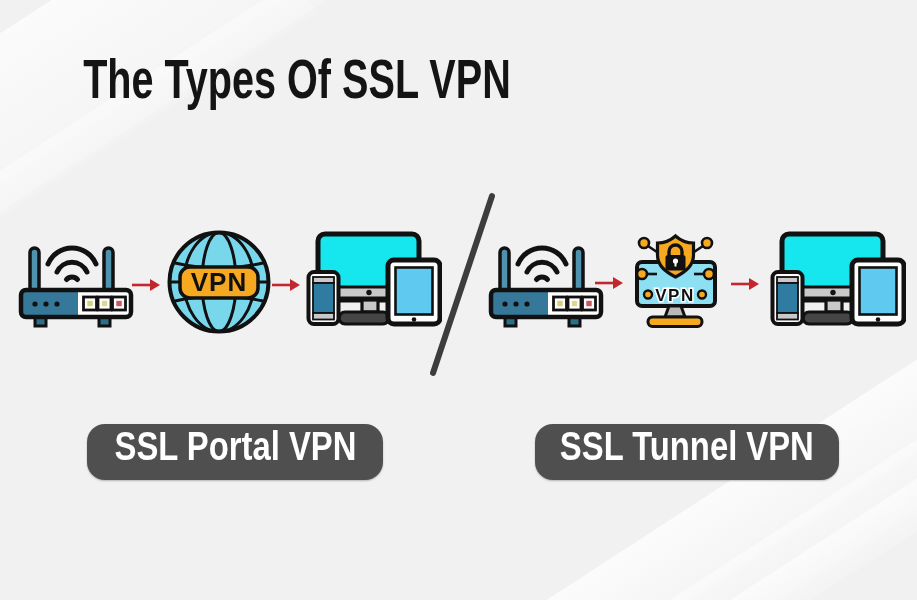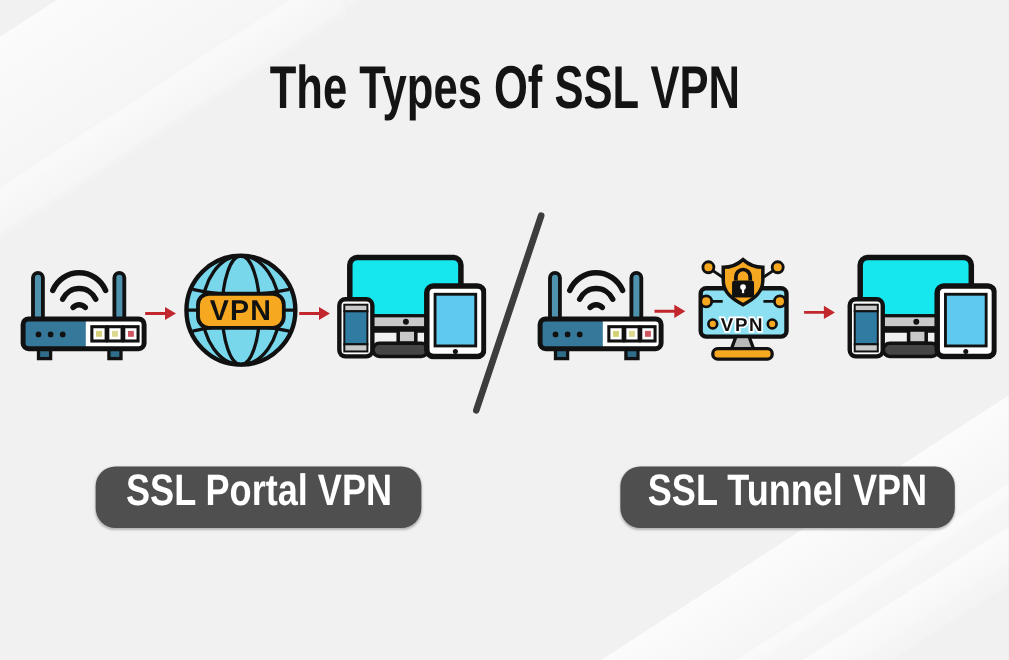--- a/index.html
+++ b/index.html
@@ -13,21 +13,21 @@
     background:linear-gradient(rgba(255,255,255,.95),rgba(255,255,255,.25));}
   .band-tl2{left:-80px;top:90px;width:420px;height:40px;opacity:.5;
     background:linear-gradient(rgba(255,255,255,.9),rgba(255,255,255,.2));}
   .band-br1{left:510px;top:430px;width:620px;height:78px;opacity:.8;
     background:linear-gradient(rgba(255,255,255,.95),rgba(255,255,255,.3));}
   .band-br2{left:600px;top:520px;width:520px;height:44px;opacity:.7;
     background:linear-gradient(rgba(255,255,255,.9),rgba(255,255,255,.25));}
   .band-br3{left:430px;top:560px;width:620px;height:60px;opacity:.55;
     background:linear-gradient(rgba(255,255,255,.9),rgba(255,255,255,.2));}
 
-  .title{position:absolute;top:47px;left:0;width:100%;display:flex;justify-content:center;}
+  .title{position:absolute;top:47px;left:0;width:100%;display:flex;}
   .title span{
     font-size:55px;font-weight:bold;color:#141414;white-space:nowrap;
     transform:scaleX(0.72);letter-spacing:0;
   }
 
   .abs{position:absolute;}
   .flow{display:contents;}
 
   .badge{
     position:absolute;background:#4f4f4f;border-radius:18px;
@@ -197,17 +197,17 @@
     <svg class="abs" style="left:770px;top:227px" width="136" height="100">
       <use href="#sym-devices"></use>
     </svg>
   </div>
 
   
   <div class="badge" style="left:87px;top:424px;width:296px;height:56px">
     <span>SSL Portal VPN</span>
   </div>
 
-  <div class="badge" style="left:564px;top:424px;width:304px;height:56px">
+  <div class="badge" style="left:535px;top:424px;width:304px;height:56px">
     <span>SSL Tunnel VPN</span>
   </div>
 
 </div>
 
 </body></html>

